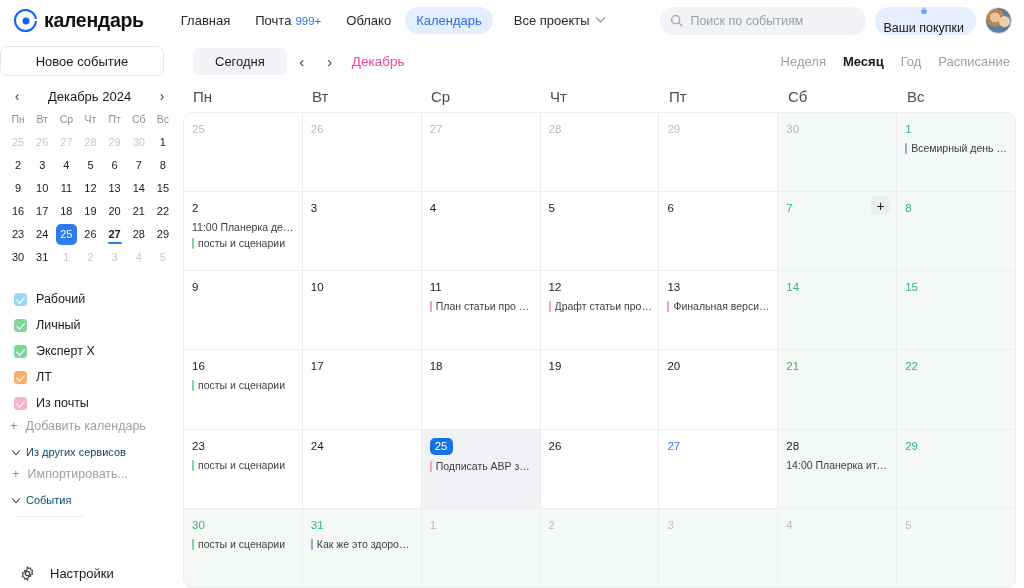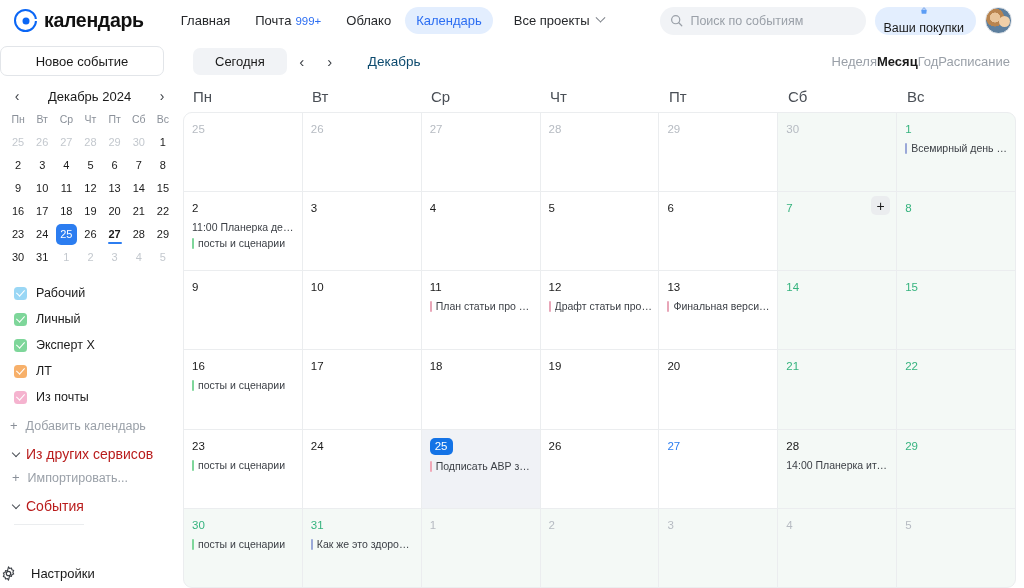--- a/index.html
+++ b/index.html
@@ -83,22 +83,22 @@
   .toolbar-main { flex: 1; display: flex; align-items: center; padding-right: 14px; }
   .btn-today {
     height: 27px; padding: 0 22px; background: #f1f3f6; border-radius: 7px;
     font-size: 13px; color: #1a1a1a; display: flex; align-items: center;
     cursor: pointer; margin-left: 12px;
   }
   .nav-arrow {
     width: 26px; height: 26px; display: flex; align-items: center; justify-content: center;
     cursor: pointer; color: #3b3f45; font-size: 15px; margin-left: 2px;
   }
-  .month-label { font-size: 13.5px; color: #0c4a6e; margin-left: 25px; }
-  .view-tabs { margin-left: auto; display: flex; align-items: center; }
+  .month-label { font-size: 13.5px; color: #ec4899; margin-left: 9px; }
+  .view-tabs { margin-left: auto; display: flex; align-items: center; gap: 17px; }
   .view-tab { font-size: 13px; color: #9aa0a8; cursor: pointer; }
   .view-tab.active { color: #1a1a1a; font-weight: 700; }
 
   
   .body { flex: 1; display: flex; min-height: 0; }
 
   
   .sidebar { width: 181px; flex: 0 0 181px; background: #fff; position: relative; padding-top: 4px; }
   .mini-head {
     display: flex; align-items: center; justify-content: space-between;
@@ -119,44 +119,44 @@
     background: #2c7df0; color: #fff; font-weight: 400;
     width: 21px; margin: 0 auto; border-radius: 5px;
   }
   .mini-cell.underline { font-weight: 700; }
   .mini-cell.underline::after {
     content: ""; position: absolute; left: 50%; transform: translateX(-50%);
     bottom: 1px; width: 14px; height: 1.8px; background: #2c7df0; border-radius: 2px;
   }
 
   .cal-list { padding: 12px 0 0 14px; }
-  .cal-item { display: flex; align-items: center; gap: 9px; height: 26px; cursor: pointer; }
+  .cal-item { display: flex; align-items: flex-end; gap: 9px; height: 26px; cursor: pointer; }
   .cbox {
     width: 13px; height: 13px; border-radius: 3.5px; position: relative; flex: 0 0 13px;
   }
   .cbox::after {
     content: ""; position: absolute; left: 3.5px; top: 1.5px;
     width: 4px; height: 7px; border: solid #fff;
     border-width: 0 1.7px 1.7px 0; transform: rotate(42deg);
   }
   .cal-name { font-size: 12.5px; color: #1a1a1a; }
   .add-row { display: flex; align-items: center; gap: 8px; padding: 8px 0 0 10px; cursor: pointer; }
   .plus-ic { font-size: 13px; color: #8a9099; }
   .add-txt { font-size: 12.5px; color: #9aa0a8; }
 
   .sect { display: flex; align-items: center; gap: 7px; padding: 13px 0 0 13px; cursor: pointer; }
   .sect-chev {
     width: 6px; height: 6px; border-right: 1.5px solid #4a4f56; border-bottom: 1.5px solid #4a4f56;
     transform: rotate(45deg); margin-top: -3px;
   }
-  .sect-txt { font-size: 14px; color: #b91c1c; }
+  .sect-txt { font-size: 11px; color: #0c4a6e; }
 
   .settings-row {
     position: absolute; left: 0; bottom: 6px; width: 181px;
-    display: flex; align-items: center; gap: 14px; padding-left: 0; cursor: pointer;
+    display: flex; align-items: center; gap: 14px; padding-left: 19px; cursor: pointer;
   }
   .settings-txt { font-size: 13px; color: #1a1a1a; }
   .divider-fade { margin: 10px 0 0 14px; width: 70px; height: 1px; background: #ebedef; }
 
   
   .calwrap { flex: 1; padding: 0 8px 0 2px; display: flex; flex-direction: column; min-width: 0; }
   .dow-row { display: grid; grid-template-columns: repeat(7, 1fr); height: 31px; align-items: center; }
   .dow { font-size: 15px; color: #4a4f56; padding-left: 10px; }
   .grid {
     flex: 1; display: grid; grid-template-columns: repeat(7, 1fr);

